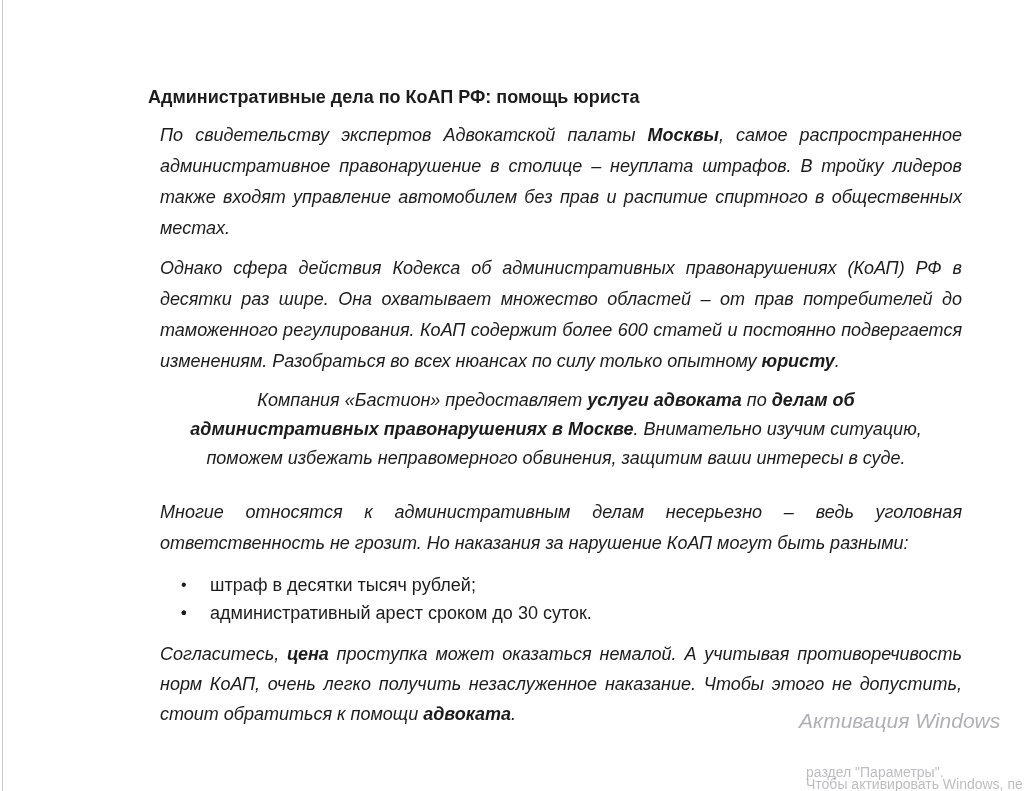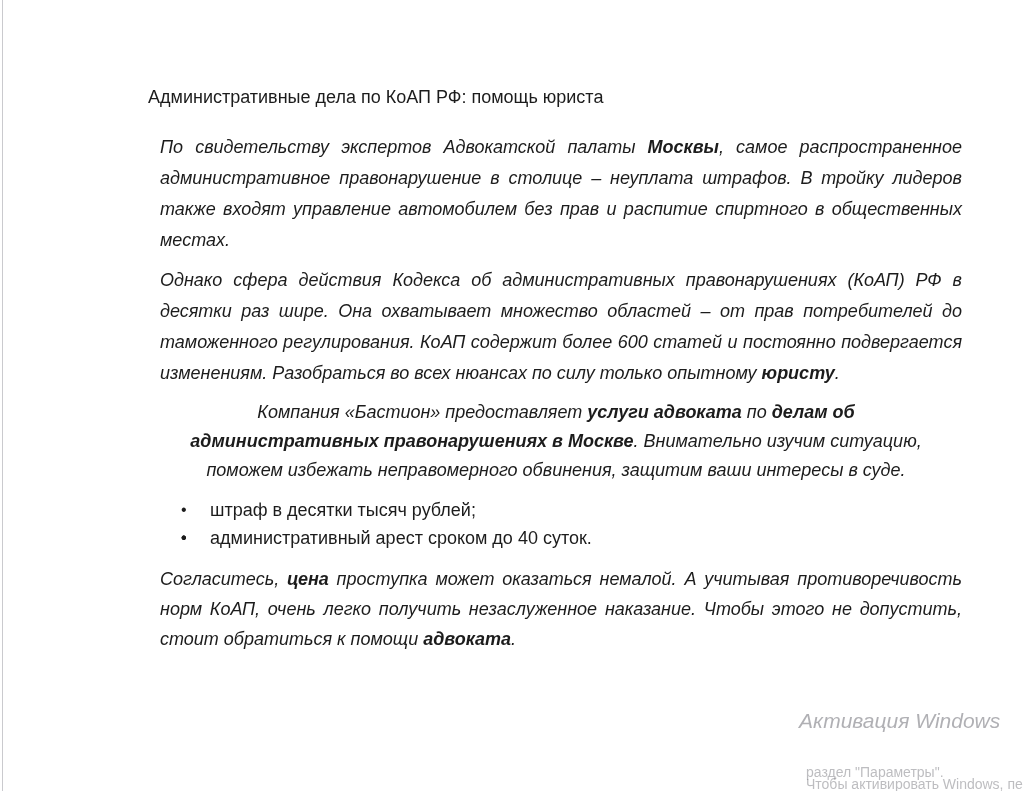--- a/index.html
+++ b/index.html
@@ -19,33 +19,33 @@
   .doc-content {
     position: absolute;
     left: 148px; top: 82px;
     width: 814px;
     color: #1c1c1c;
     font-size: 18px;
     z-index: 1;
   }
   .doc-title {
     font-size: 18px;
-    font-weight: normal;
+    font-weight: bold;
     line-height: 30px;
-    margin: 0 0 20px 0;
+    margin: 0 0 8px 0;
     text-align: left;
   }
   .para {
     margin: 0 0 9px 12px;
     line-height: 31px;
     text-align: justify;
     font-style: italic;
   }
   .quote {
-    margin: 5px 30px 11px 32px;
+    margin: 5px 30px 24px 32px;
     line-height: 29px;
     text-align: center;
     font-style: italic;
   }
   .section-heading {
     font-size: 18px;
     font-weight: bold;
     line-height: 30px;
     margin: 6px 0 18px 0;
     text-align: left;
@@ -104,26 +104,27 @@
 
   <h1 class="doc-title">Административные дела по КоАП РФ: помощь юриста</h1>
 
   <p class="para"><span>По свидетельству экспертов Адвокатской палаты </span><b>Москвы</b><span>, самое распространенное административное правонарушение в столице – неуплата штрафов. В тройку лидеров также входят управление автомобилем без прав и распитие спиртного в общественных местах.</span></p>
 
   <p class="para"><span>Однако сфера действия Кодекса об административных правонарушениях (КоАП) РФ в десятки раз шире. Она охватывает множество областей – от прав потребителей до таможенного регулирования. КоАП содержит более 600 статей и постоянно подвергается изменениям. Разобраться во всех нюансах по силу только опытному </span><b>юристу</b><span>.</span></p>
 
   <p class="quote"><span>Компания «Бастион» предоставляет </span><b>услуги адвоката</b><span> по </span><b>делам об административных правонарушениях в Москве</b><span>. Внимательно изучим ситуацию, поможем избежать неправомерного обвинения, защитим ваши интересы в суде.</span></p>
 
 
+  <p class="para para-lead">Многие относятся к административным делам несерьезно – ведь уголовная ответственность не грозит. Но наказания за нарушение КоАП могут быть разными:</p>
 
   <ul class="bullet-list">
     <li><span class="bullet-glyph">•</span><span>штраф в десятки тысяч рублей;</span></li>
     <li><span class="bullet-glyph">•</span></li>
     <li><span class="bullet-glyph">•</span></li>
-    <li><span class="bullet-glyph">•</span><span>административный арест сроком до 40 суток.</span></li>
+    <li><span class="bullet-glyph">•</span><span>административный арест сроком до 30 суток.</span></li>
   </ul>
 
   <p class="para para-last"><span>Согласитесь, </span><b>цена</b><span> проступка может оказаться немалой. А учитывая противоречивость норм КоАП, очень легко получить незаслуженное наказание. Чтобы этого не допустить, стоит обратиться к помощи </span><b>адвоката</b><span>.</span></p>
 
 </div>
 
 <div class="watermark">
   <div class="watermark-line1">Активация Windows</div>
   <div class="watermark-line2">Чтобы активировать Windows, пе</div>
   <div class="watermark-line3">раздел "Параметры".</div>

